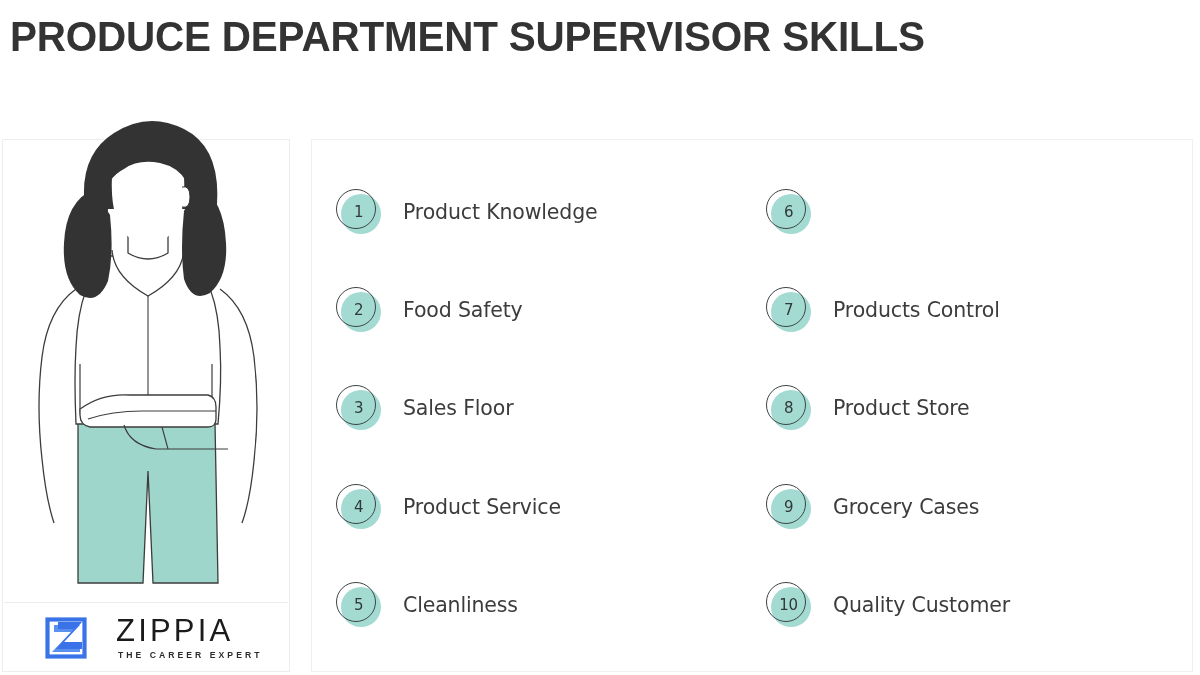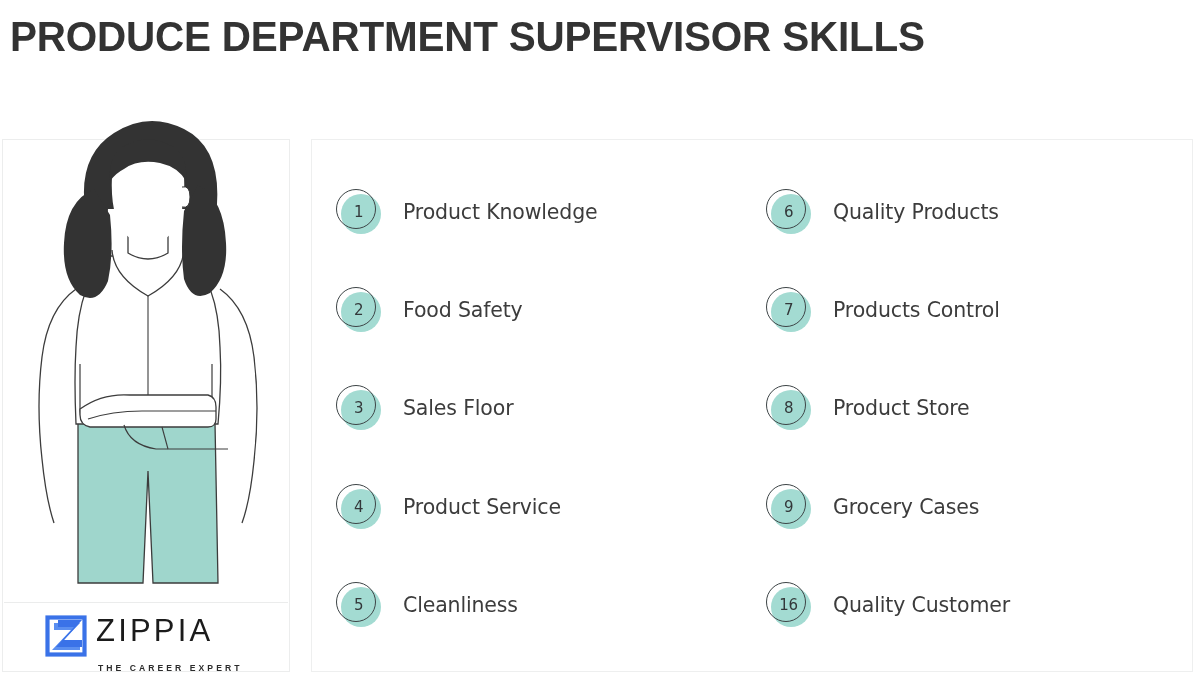--- a/index.html
+++ b/index.html
@@ -58,22 +58,22 @@
     top: 602px;
     width: 286px;
     height: 1px;
     background: #ebecec;
   }
   .logo-block {
     position: absolute;
     left: 44px;
     top: 614px;
     display: flex;
-    align-items: flex-start;
-    gap: 8px;
+    align-items: flex-end;
+    gap: 28px;
   }
   .logo-mark {
     width: 44px;
     height: 44px;
     flex: 0 0 auto;
   }
   .logo-words {
     display: flex;
     flex-direction: column;
     justify-content: center;
@@ -87,21 +87,21 @@
     color: #1b1b1b;
     line-height: 1;
   }
   .logo-tagline {
     font-family: "Liberation Sans", "DejaVu Sans", sans-serif;
     font-size: 8.6px;
     font-weight: 700;
     letter-spacing: 3.05px;
     color: #2b2b2b;
     line-height: 1;
-    margin-top: 18px;
+    margin-top: 5px;
     margin-left: 2px;
   }
 
   
   .skills-panel {
     position: absolute;
     left: 311px;
     top: 139px;
     width: 882px;
     height: 533px;
@@ -303,21 +303,20 @@
     </div>
 
     <div class="skill-col right">
 
       <div class="skill-row r0">
         <div class="badge">
           <div class="badge-fill"></div>
           <div class="badge-ring"></div>
           <div class="badge-num">6</div>
         </div>
-        <div class="skill-label">Quality Products</div>
       </div>
 
       <div class="skill-row r1">
         <div class="badge">
           <div class="badge-fill"></div>
           <div class="badge-ring"></div>
           <div class="badge-num">7</div>
         </div>
         <div class="skill-label">Products Control</div>
       </div>
@@ -337,21 +336,21 @@
           <div class="badge-ring"></div>
           <div class="badge-num">9</div>
         </div>
         <div class="skill-label">Grocery Cases</div>
       </div>
 
       <div class="skill-row r4">
         <div class="badge">
           <div class="badge-fill"></div>
           <div class="badge-ring"></div>
-          <div class="badge-num">16</div>
+          <div class="badge-num">10</div>
         </div>
         <div class="skill-label">Quality Customer</div>
       </div>
 
     </div>
 
   </div>
 </div>
 
 </body></html>

